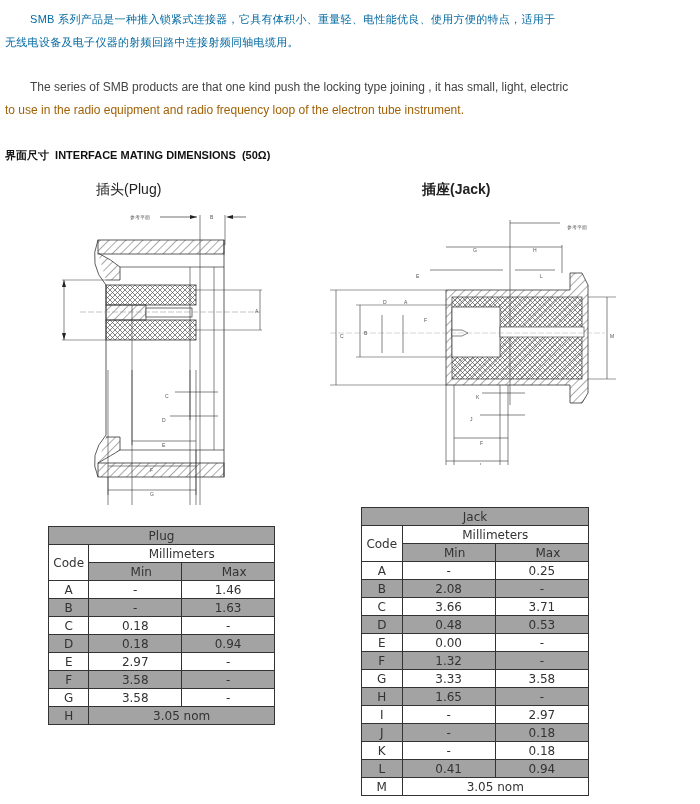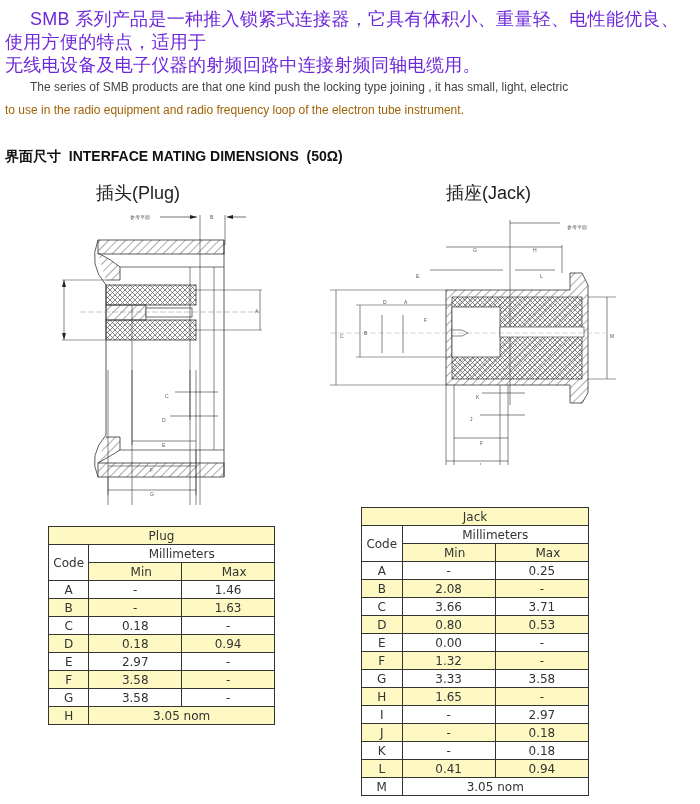--- a/index.html
+++ b/index.html
@@ -1,39 +1,39 @@
 <!DOCTYPE html>
 <html><head>
 <meta charset="utf-8">
 <style>
   * { box-sizing: border-box; margin: 0; padding: 0; }
   html, body { width: 700px; height: 804px; background: #ffffff; overflow: hidden; }
   body { position: relative; font-family: "Liberation Sans", "DejaVu Sans", sans-serif; color: #222; }
 
-  .para { position: absolute; left: 5px; width: 690px; font-size: 18px; color: #6d28d9; line-height: 23px; }
+  .para { position: absolute; left: 5px; width: 690px; font-size: 11px; color: #0369a1; line-height: 23px; }
   .para-cn { top: 8px; letter-spacing: 0.3px; }
   .para-en { top: 76px; font-size: 12px; color: #444; }
   .para-en .line3 { color: #a16207; font-weight: normal; }
   .indent { display: inline-block; width: 25px; }
 
-  .section-title { position: absolute; left: 5px; top: 148px; font-size: 14px; font-weight: bold; color: #111; white-space: pre; }
-
-  .sub-title { position: absolute; font-size: 18px; color: #222; }
+  .section-title { position: absolute; left: 5px; top: 148px; font-size: 11px; font-weight: bold; color: #111; white-space: pre; }
+
+  .sub-title { position: absolute; font-size: 14px; color: #222; }
   .sub-plug { left: 96px; top: 181px; }
-  .sub-jack { left: 446px; top: 181px; }
+  .sub-jack { left: 422px; top: 181px; font-weight: bold; }
 
   .diagram { position: absolute; }
   .diagram-plug { left: 50px; top: 205px; width: 220px; height: 300px; }
   .diagram-jack { left: 320px; top: 205px; width: 300px; height: 260px; }
 
   table.dim { position: absolute; border-collapse: collapse; font-family: "DejaVu Sans", sans-serif; font-size: 12px; color: #333; }
   table.dim td { border: 1px solid #333; text-align: center; height: 18px; padding: 0; }
   table.dim td.code-head { width: 40px; }
   table.dim td.min, table.dim td.max { width: 92px; padding-left: 12px; }
-  table.dim tr.shade td { background: #fef9c3; }
+  table.dim tr.shade td { background: #a3a3a3; }
   table.dim tr.white td { background: #ffffff; }
   table.dim td.white { background: #fff; }
   .tbl-plug { left: 48px; top: 526px; width: 227px; }
   .tbl-jack { left: 361px; top: 507px; width: 228px; }
 </style>
 </head>
 <body>
 
 <div class="para para-cn">
   <div><span class="indent"></span><span>SMB 系列产品是一种推入锁紧式连接器，它具有体积小、重量轻、电性能优良、使用方便的特点，适用于</span></div>
@@ -256,21 +256,21 @@
     <td>2.08</td>
     <td>-</td>
   </tr>
   <tr class="white">
     <td>C</td>
     <td>3.66</td>
     <td>3.71</td>
   </tr>
   <tr class="shade">
     <td>D</td>
-    <td>0.80</td>
+    <td>0.48</td>
     <td>0.53</td>
   </tr>
   <tr class="white">
     <td>E</td>
     <td>0.00</td>
     <td>-</td>
   </tr>
   <tr class="shade">
     <td>F</td>
     <td>1.32</td>

